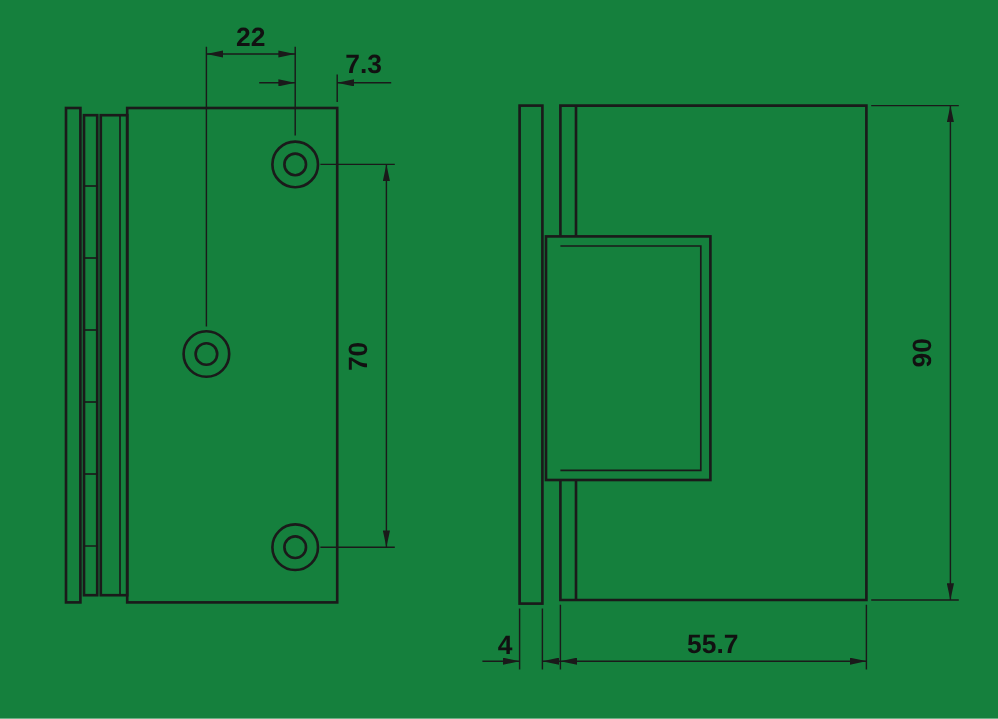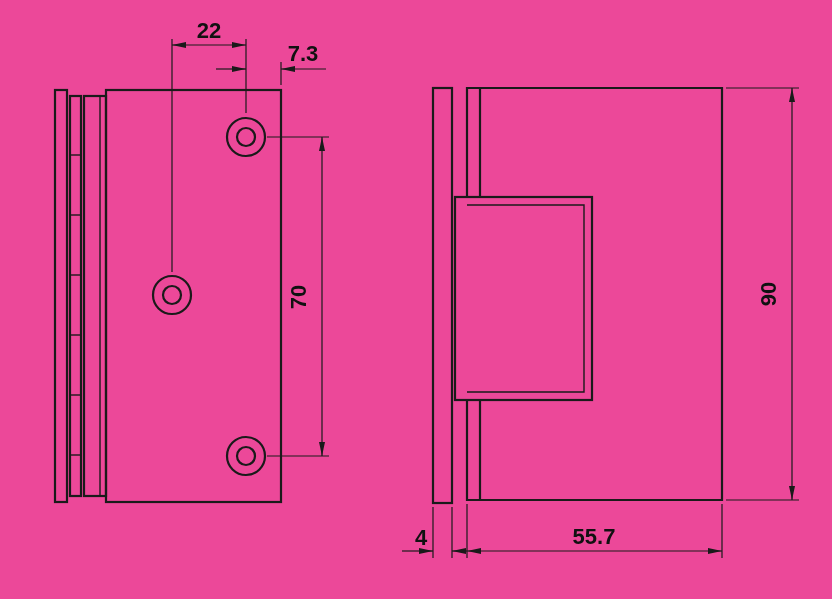--- a/index.html
+++ b/index.html
@@ -5,21 +5,21 @@
   html, body {
     margin: 0;
     padding: 0;
     background: #ffffff;
     font-family: "Liberation Sans", sans-serif;
   }
   .stage {
     position: relative;
     width: 832px;
     height: 599px;
-    background: #ec4899;
+    background: #15803d;
     overflow: hidden;
   }
   svg { display: block; }
   .part  { fill: none; stroke: #1a1a1a; stroke-width: 2.2; stroke-linejoin: miter; }
   .thin  { fill: none; stroke: #1a1a1a; stroke-width: 1.4; }
   .dim   { fill: none; stroke: #1a1a1a; stroke-width: 1.2; }
   .lbl {
     font-family: "Liberation Sans", sans-serif;
     font-weight: bold;
     font-size: 22px;

